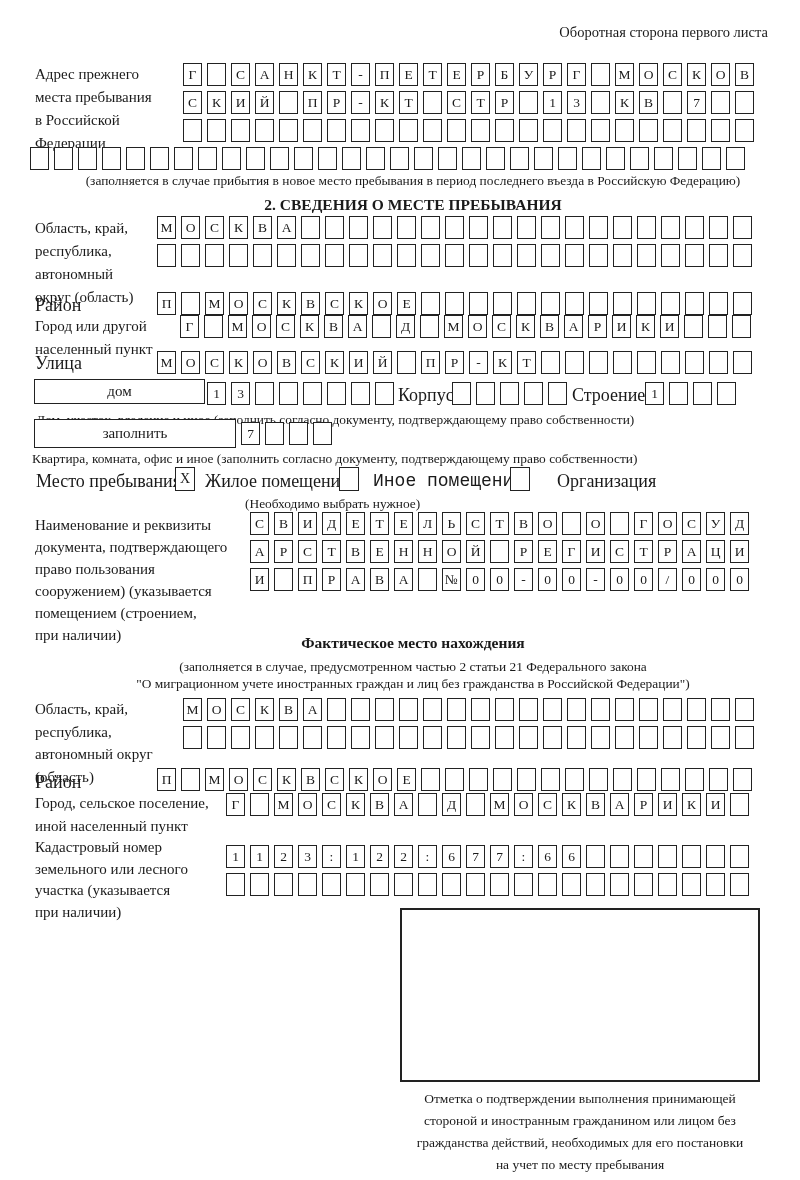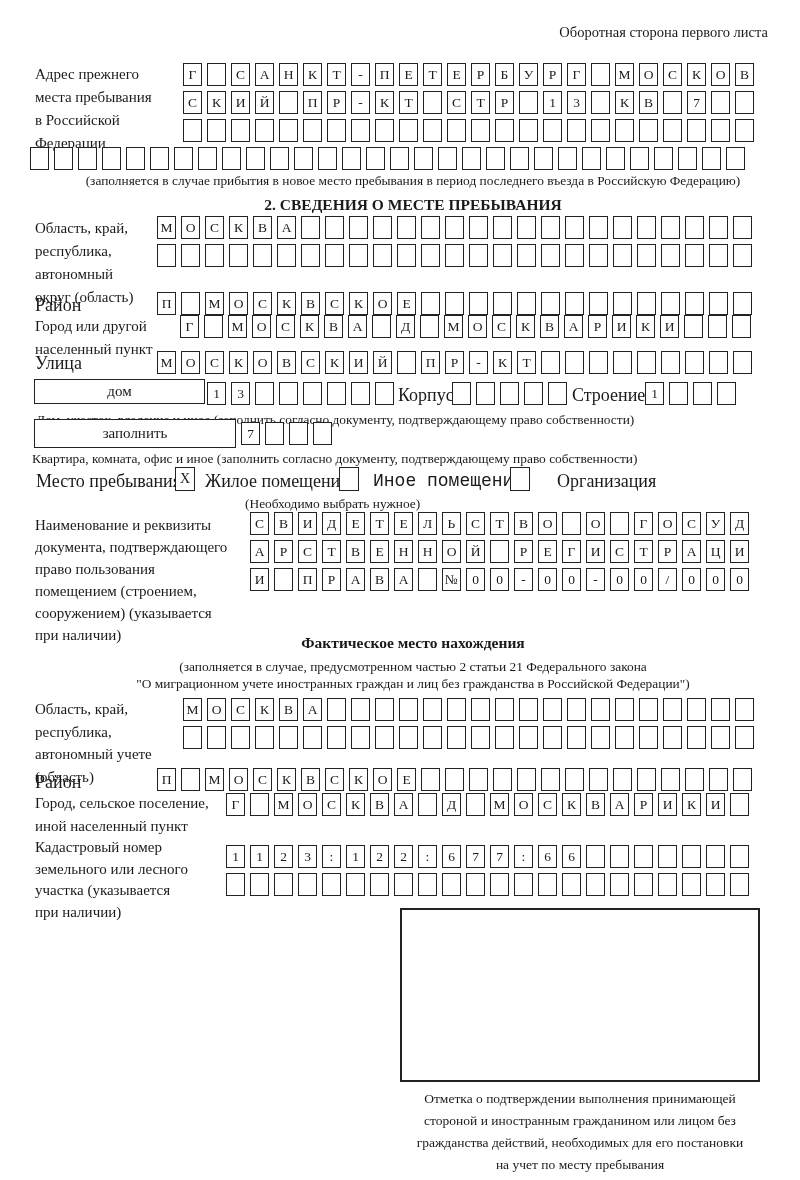--- a/index.html
+++ b/index.html
@@ -341,22 +341,22 @@
   <div class="checkbox" style="left:339px;top:467px;"></div>
   <div class="lbl1" style="left:373px;top:471px;font-family:Liberation Mono, monospace;">Иное помещение</div>
   <div class="checkbox" style="left:510px;top:467px;"></div>
   <div class="lbl1" style="left:557px;top:471px;">Организация</div>
   <div class="cap" style="left:245px;top:496px;">(Необходимо выбрать нужное)</div>
 
   <div class="lbl" style="left:35px;top:514px;line-height:22px;">
       <div>Наименование и реквизиты</div>
       <div>документа, подтверждающего</div>
       <div>право пользования</div>
+      <div>сооружением) (указывается</div>
       <div>помещением (строением,</div>
-      <div>сооружением) (указывается</div>
       <div>при наличии)</div>
     </div>
   <div class="cellrow" style="left:250px;top:512px;">
       <span class="cell">С</span>
       <span class="cell">В</span>
       <span class="cell">И</span>
       <span class="cell">Д</span>
       <span class="cell">Е</span>
       <span class="cell">Т</span>
       <span class="cell">Е</span>
@@ -422,21 +422,21 @@
       <span class="cell">0</span>
     </div>
 
   <div class="title" style="top:634px;">Фактическое место нахождения</div>
   <div class="cnote" style="top:659px;">(заполняется в случае, предусмотренном частью 2 статьи 21 Федерального закона</div>
   <div class="cnote" style="top:676px;">"О миграционном учете иностранных граждан и лиц без гражданства в Российской Федерации")</div>
 
   <div class="lbl" style="left:35px;top:698px;line-height:22.5px;">
       <div>Область, край,</div>
       <div>республика,</div>
-      <div>автономный учете</div>
+      <div>автономный округ</div>
       <div>(область)</div>
     </div>
   <div class="cellrow" style="left:183px;top:698px;">
       <span class="cell">М</span>
       <span class="cell">О</span>
       <span class="cell">С</span>
       <span class="cell">К</span>
       <span class="cell">В</span>
       <span class="cell">А</span>
       <span class="cell"></span>

